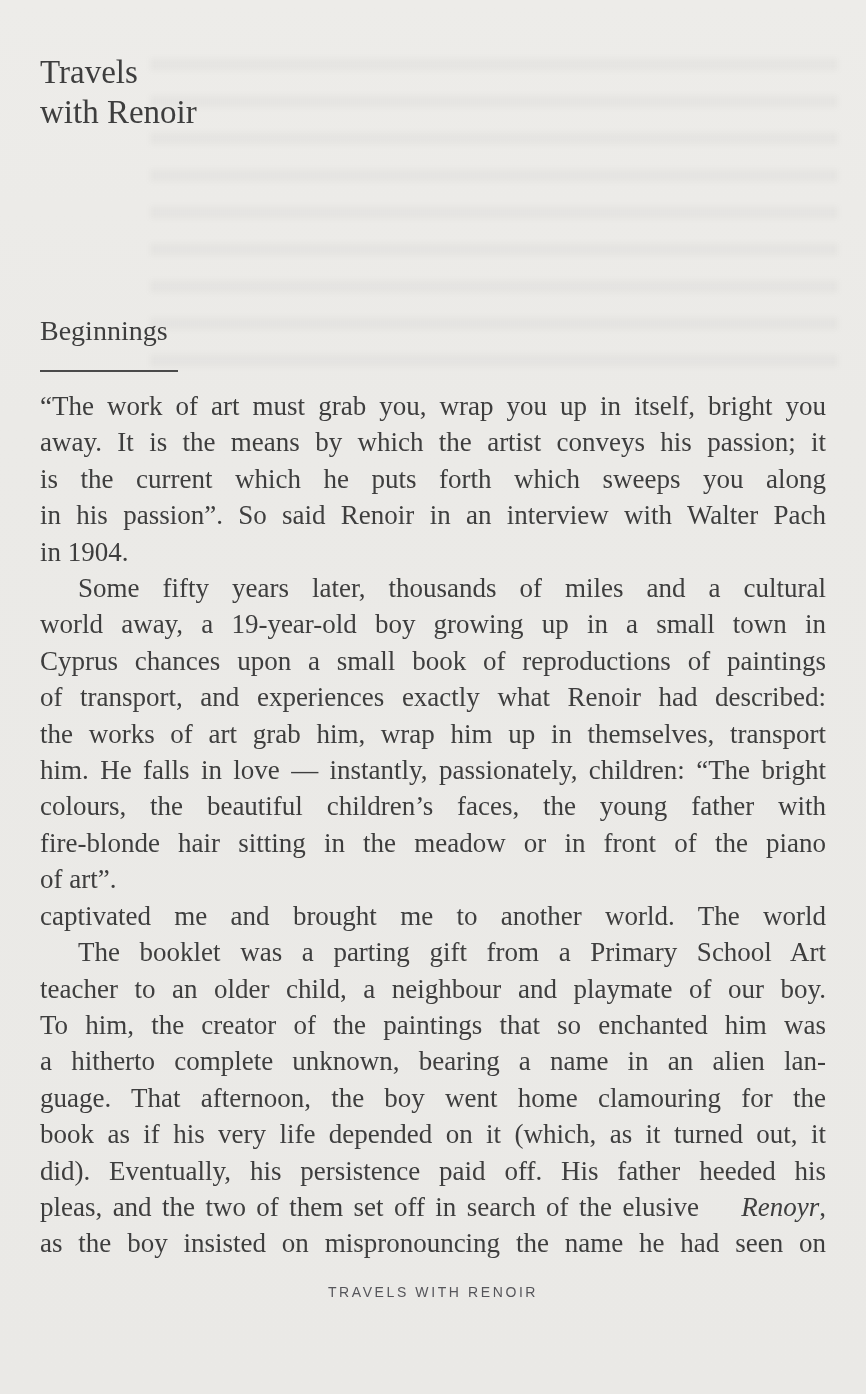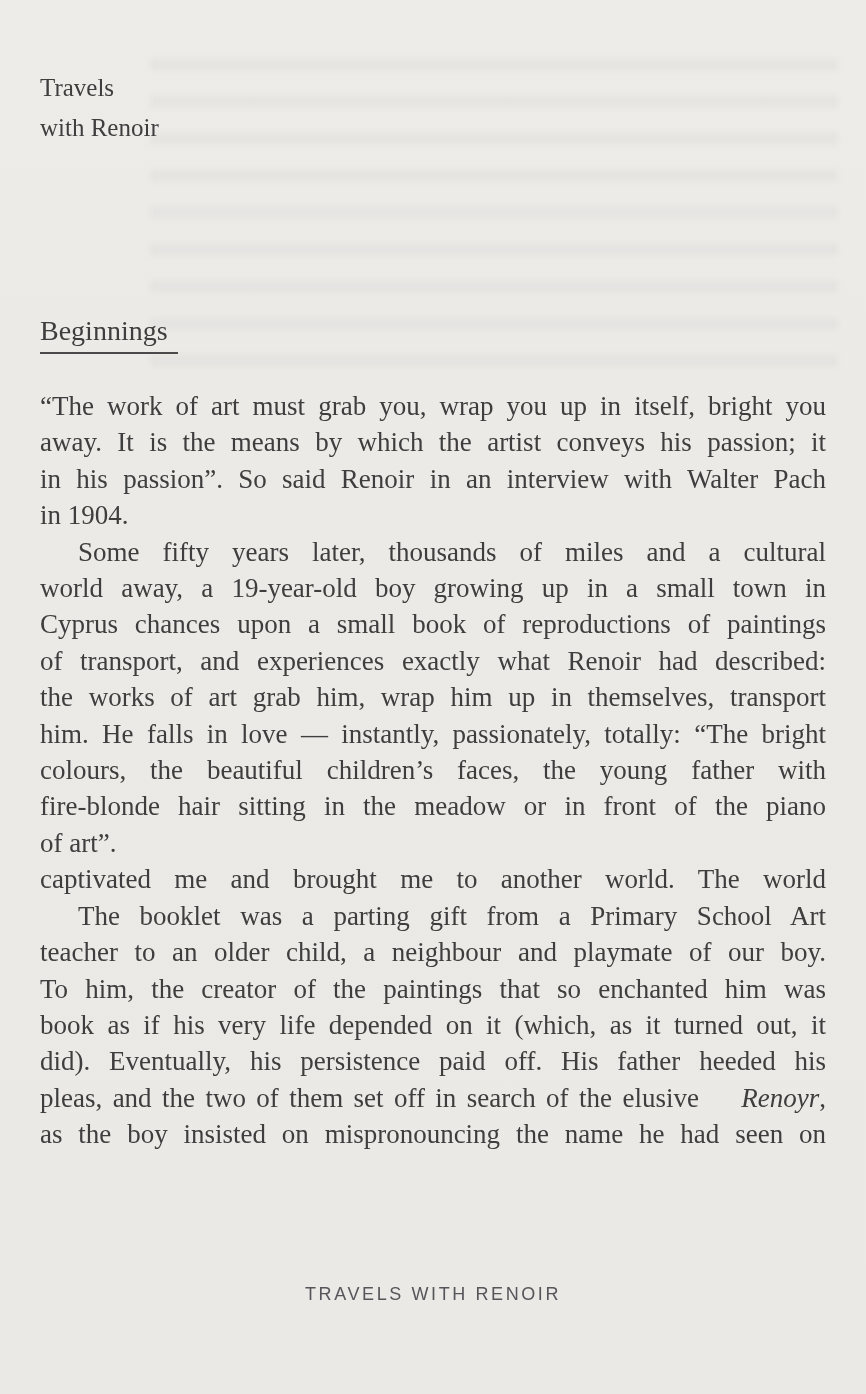--- a/index.html
+++ b/index.html
@@ -21,54 +21,54 @@
   .showthrough{
     position:absolute;top:58px;left:150px;right:28px;height:310px;
     background:repeating-linear-gradient(
       180deg,
       rgba(110,110,110,0.045) 0 13px,
       rgba(110,110,110,0.0) 13px 37px);
     filter:blur(2.5px);
     pointer-events:none;
   }
   .header-title{
-    position:absolute;left:40px;top:68px;
-    font-size:25px;line-height:40px;
+    position:absolute;left:40px;top:52px;
+    font-size:33px;line-height:40px;
   }
   .header-author{
     position:absolute;right:40px;top:58px;
     font-size:27px;line-height:40px;text-align:left;
   }
   .section-heading{
     position:absolute;left:40px;top:315px;
     font-size:28px;
   }
   .section-heading .underlined{
     display:inline-block;
     border-bottom:2px solid #4a4a4a;
-    padding-bottom:5px;padding-right:10px;
+    padding-bottom:23px;padding-right:10px;
   }
   .body-text{
     position:absolute;left:40px;right:40px;top:388px;
     font-size:27px;line-height:36.4px;
   }
   .para{margin:0;}
   .line{
     text-align:justify;
     text-align-last:justify;
     white-space:normal;
   }
   .line.no-stretch{text-align-last:left;}
   .line.indent{text-indent:38px;}
   .line i{font-style:italic;margin-left:32px;}
   .footer{
     position:absolute;left:0;right:0;top:1284px;
     text-align:center;
     font-family:"Liberation Sans","DejaVu Sans",sans-serif;
-    font-size:18px;letter-spacing:2.6px;
+    font-size:14px;letter-spacing:2.6px;
     color:var(--footer-ink);
   }
 </style>
 </head>
 <body>
 
 <div class="page">
 
   <div class="showthrough"></div>
 
@@ -79,39 +79,42 @@
 
 
   <div class="section-heading">
     <span class="underlined">Beginnings</span>
   </div>
 
   <div class="body-text">
       <div class="para">
         <div class="line"><span>“The work of art must grab you, wrap you up in itself, bright you</span></div>
         <div class="line"><span>away. It is the means by which the artist conveys his passion; it</span></div>
+        <div class="line"><span>is the current which he puts forth which sweeps you along</span></div>
         <div class="line"><span>in his passion”. So said Renoir in an interview with Walter Pach</span></div>
         <div class="line no-stretch"><span>in 1904.</span></div>
       </div>
       <div class="para">
         <div class="line indent"><span>Some fifty years later, thousands of miles and a cultural</span></div>
         <div class="line"><span>world away, a 19-year-old boy growing up in a small town in</span></div>
         <div class="line"><span>Cyprus chances upon a small book of reproductions of paintings</span></div>
         <div class="line"><span>of transport, and experiences exactly what Renoir had described:</span></div>
         <div class="line"><span>the works of art grab him, wrap him up in themselves, transport</span></div>
-        <div class="line"><span>him. He falls in love — instantly, passionately, totally: “The bright</span></div>
+        <div class="line"><span>him. He falls in love — instantly, passionately, children: “The bright</span></div>
         <div class="line"><span>colours, the beautiful children’s faces, the young father with</span></div>
         <div class="line"><span>fire-blonde hair sitting in the meadow or in front of the piano</span></div>
         <div class="line no-stretch"><span>of art”.</span></div>
         <div class="line"><span>captivated me and brought me to another world. The world</span></div>
       </div>
       <div class="para">
         <div class="line indent"><span>The booklet was a parting gift from a Primary School Art</span></div>
         <div class="line"><span>teacher to an older child, a neighbour and playmate of our boy.</span></div>
         <div class="line"><span>To him, the creator of the paintings that so enchanted him was</span></div>
+        <div class="line"><span>a hitherto complete unknown, bearing a name in an alien lan-</span></div>
+        <div class="line"><span>guage. That afternoon, the boy went home clamouring for the</span></div>
         <div class="line"><span>book as if his very life depended on it (which, as it turned out, it</span></div>
         <div class="line"><span>did). Eventually, his persistence paid off. His father heeded his</span></div>
         <div class="line"><span>pleas, and the two of them set off in search of the elusive </span><i>Renoyr</i><span>,</span></div>
         <div class="line"><span>as the boy insisted on mispronouncing the name he had seen on</span></div>
       </div>
     </div>
 
   <div class="footer">TRAVELS WITH RENOIR</div>
 
 </div>

